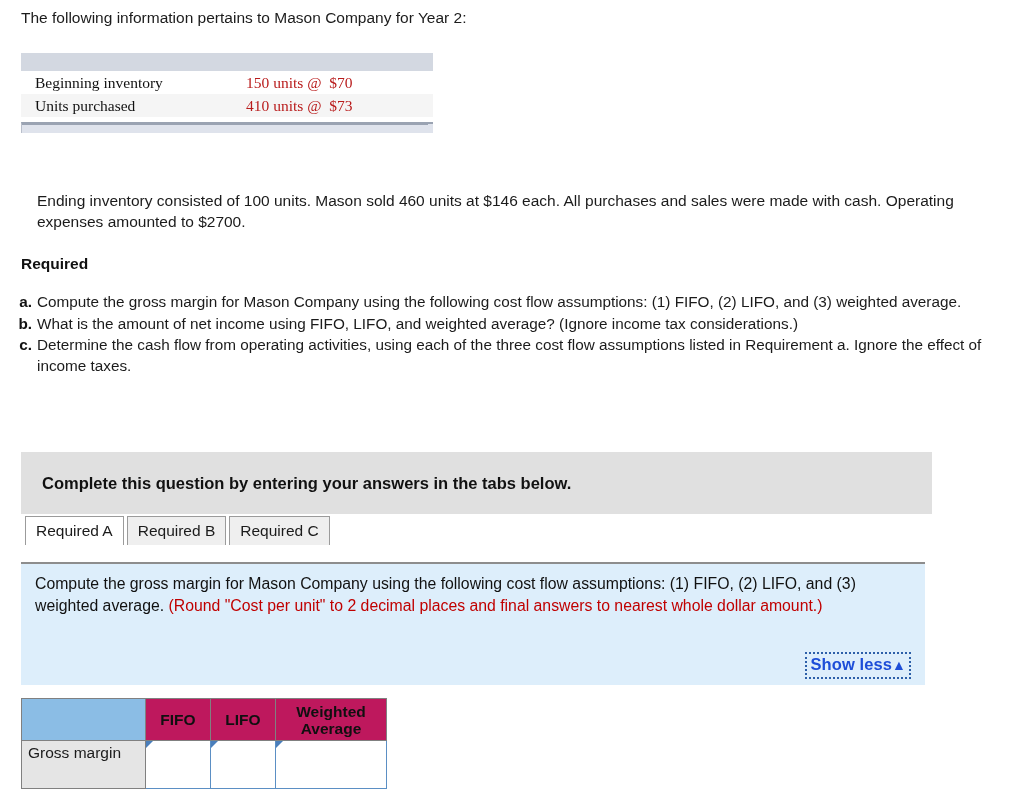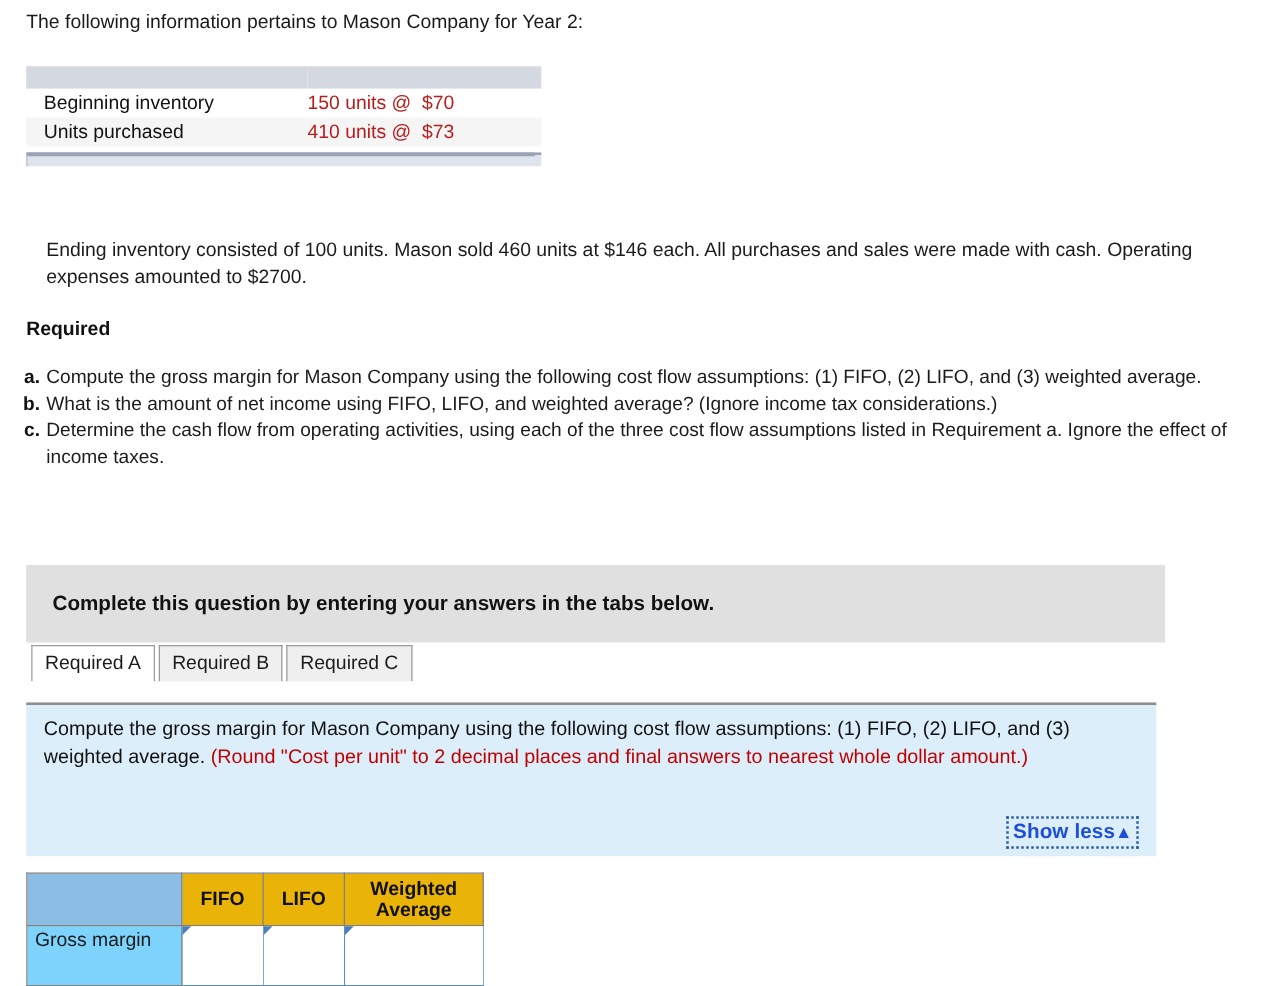--- a/index.html
+++ b/index.html
@@ -33,21 +33,21 @@
   
   .data-table-wrap {
     position: absolute;
     left: 21px;
     top: 53px;
     width: 412px;
   }
   .data-table {
     width: 412px;
     border-collapse: collapse;
-    font-family: Liberation Sans, sans-serif;
+    font-family: Liberation Serif, serif;
     font-size: 15.5px;
   }
   .data-table .hdr-row td {
     background: #d3d8e1;
     height: 18px;
     padding: 0;
     border: none;
   }
   .data-table td.lbl {
     padding: 2px 4px 2px 14px;
@@ -218,32 +218,32 @@
   .ans-table {
     border-collapse: collapse;
     width: 365px;
     table-layout: fixed;
   }
   .ans-table th, .ans-table td {
     border: 1px solid #808080;
     padding: 0;
   }
   .ans-table th {
-    background: #eab308;
+    background: #be185d;
     color: #101010;
     font-size: 15.5px;
     font-weight: bold;
     text-align: center;
     height: 42px;
     line-height: 17px;
     padding: 1px 2px;
   }
   .ans-table th.blank { background: #8bbde5; }
   .ans-table td.rowlabel {
-    background: #7dd3fc;
+    background: #e5e5e5;
     font-size: 15.5px;
     color: #1b1b1b;
     padding: 2px 2px 2px 6px;
     line-height: 19px;
     height: 48px;
     vertical-align: top;
     white-space: pre-line;
   }
   .ans-table td.inputcell {
     background: #ffffff;

